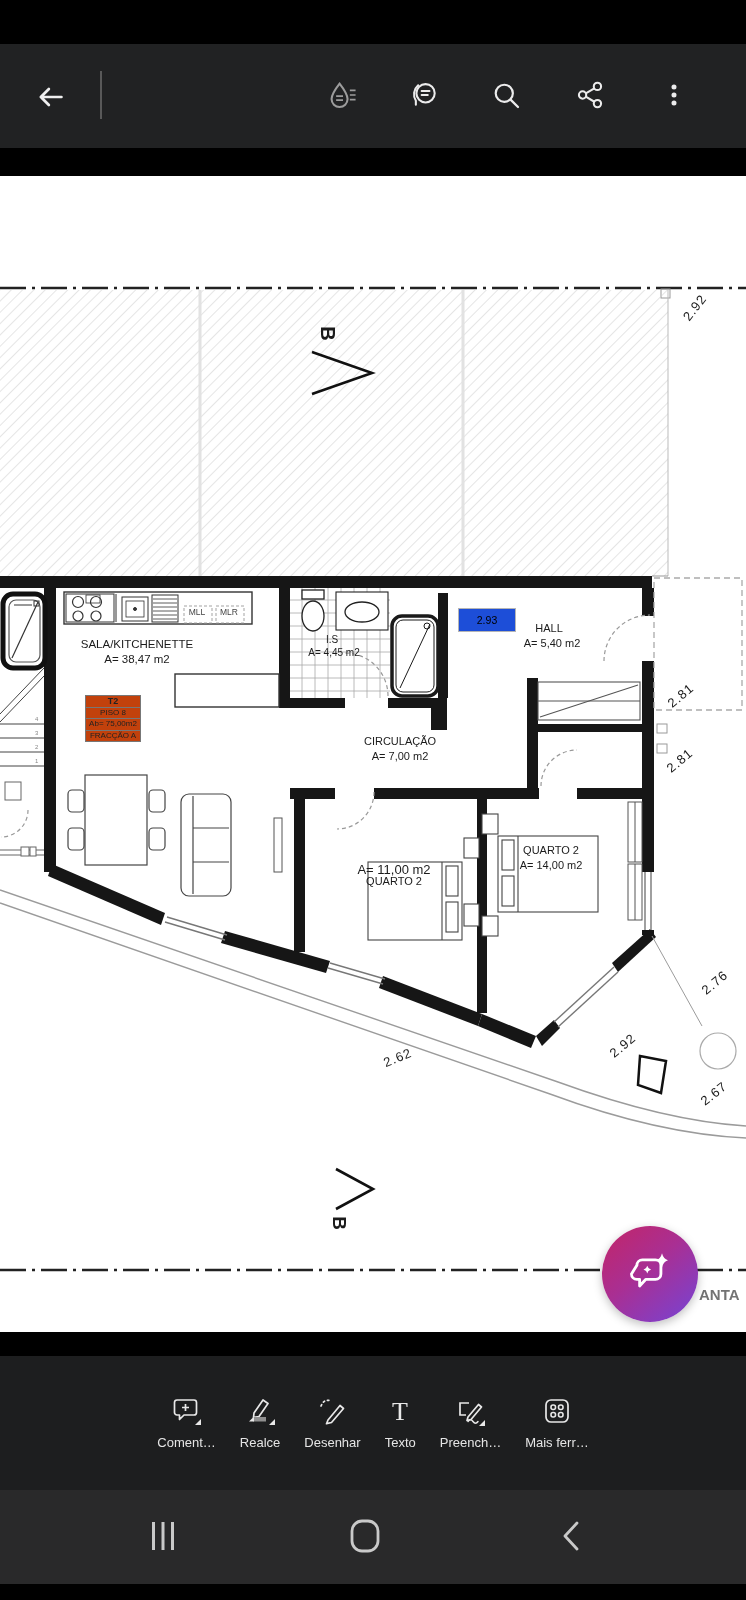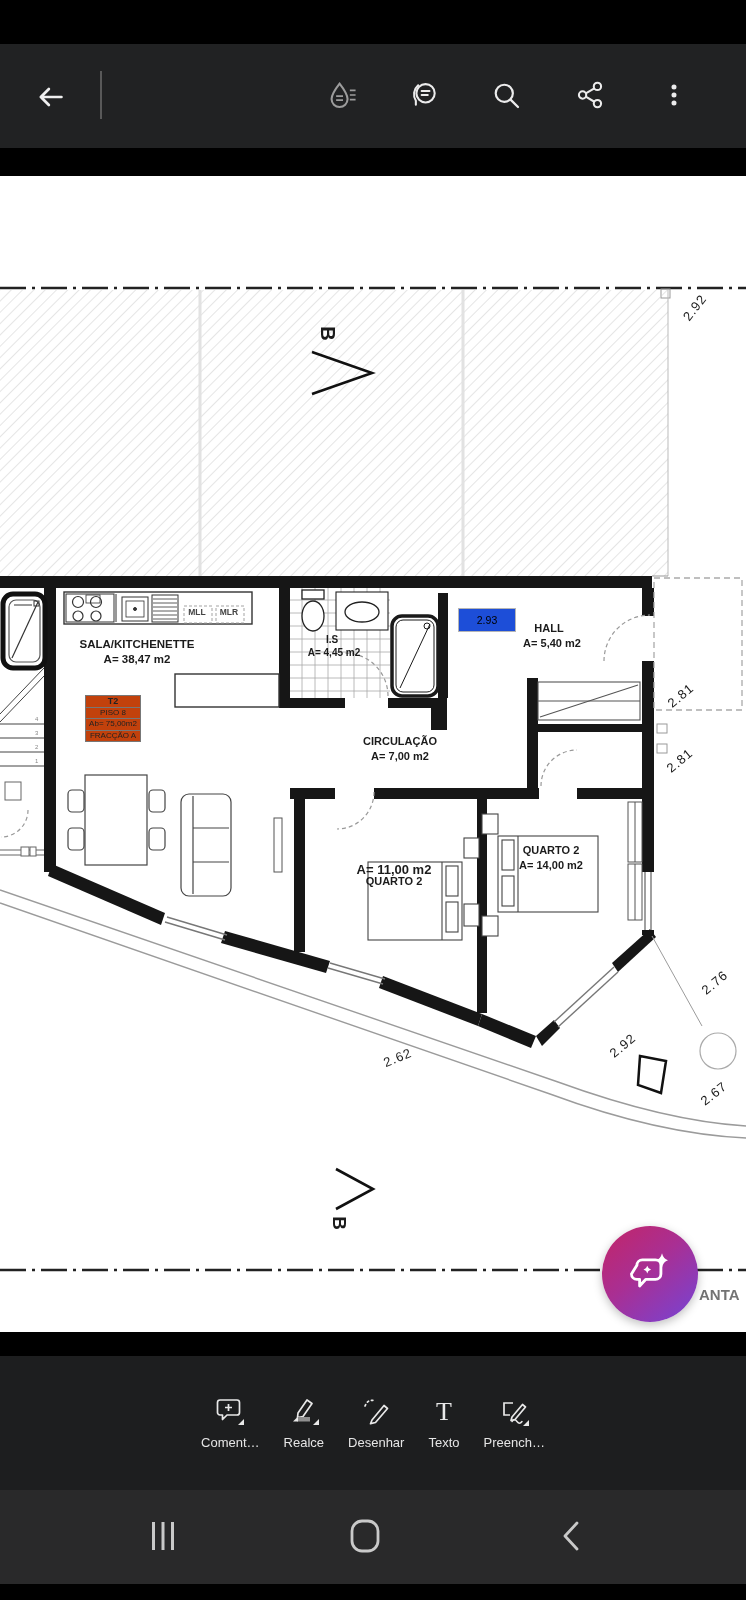--- a/index.html
+++ b/index.html
@@ -7,21 +7,21 @@
        font-family:"Liberation Sans",sans-serif;}
   .abs{position:absolute;}
   
   .status-bar{left:0;top:0;width:746px;height:44px;background:#000;}
   .app-bar{left:0;top:44px;width:746px;height:104px;background:#212223;}
   .app-bar .divider{left:100px;top:27px;width:2px;height:48px;background:#595959;}
   .gap-top{left:0;top:148px;width:746px;height:28px;background:#000;}
   
   .page{left:0;top:176px;width:746px;height:1156px;background:#fff;overflow:hidden;}
   .page span{position:absolute;color:#1b1b1b;white-space:nowrap;}
-  .lbl{text-align:center;font-weight:bold;}
+  .lbl{text-align:center;}
   .dim{color:#c6c6c6;font-size:13px;letter-spacing:1px;}
   .secB{font-size:20px;font-weight:600;transform:rotate(90deg);}
   .dimbox{position:absolute;border:1px solid #b5b5b5;background:#1d4ed8;text-align:center;
           font-size:10.5px;line-height:22px;}
   .t2tab{position:absolute;border:1px solid #777;background:#c2410c;width:54px;font-size:8px;
          text-align:center;color:#222;}
   .t2tab div{border-bottom:1px solid #777;line-height:10.5px;height:10.5px;}
   .t2tab div:first-child{font-weight:bold;font-size:9px;}
   .t2tab div:last-child{border-bottom:none;}
   
@@ -363,20 +363,30 @@
   </div>
   <div class="tool">
     <svg width="30" height="30" viewBox="0 0 30 30">
       <path d="M14,7 h-9 v12 h6" stroke="#e8e8e8" stroke-width="1.7" fill="none"></path>
       <path d="M13,21 L23.5,8.5 l3,2.5 -10.5,12.5 -4,1 z" stroke="#e8e8e8" stroke-width="1.7" fill="none" stroke-linejoin="round"></path>
       <path d="M13,25.5 q2.5,-3.5 5,0 q2.5,3.5 5,0" stroke="#e8e8e8" stroke-width="1.5" fill="none" stroke-linecap="round"></path>
       <polygon points="24,30 30,30 30,24" fill="#e8e8e8"></polygon>
     </svg>
     <span class="tlabel">Preench…</span>
   </div>
+  <div class="tool">
+    <svg width="30" height="30" viewBox="0 0 30 30">
+      <rect x="4" y="4" width="22" height="22" rx="5" stroke="#e8e8e8" stroke-width="1.7" fill="none"></rect>
+      <rect x="9" y="9" width="4.5" height="4.5" rx="2" stroke="#e8e8e8" stroke-width="1.6" fill="none"></rect>
+      <rect x="16.5" y="9" width="4.5" height="4.5" rx="2" stroke="#e8e8e8" stroke-width="1.6" fill="none"></rect>
+      <rect x="9" y="16.5" width="4.5" height="4.5" rx="2" stroke="#e8e8e8" stroke-width="1.6" fill="none"></rect>
+      <rect x="16.5" y="16.5" width="4.5" height="4.5" rx="2" stroke="#e8e8e8" stroke-width="1.6" fill="none"></rect>
+    </svg>
+    <span class="tlabel">Mais ferr…</span>
+  </div>
 </div>
 
 <div class="abs nav-bar">
   <svg class="abs" style="left:146px;top:29px" width="34" height="34" viewBox="0 0 34 34">
     <rect x="6" y="3" width="3" height="28" fill="#c9c9c9"></rect>
     <rect x="15.5" y="3" width="3" height="28" fill="#c9c9c9"></rect>
     <rect x="25" y="3" width="3" height="28" fill="#c9c9c9"></rect>
   </svg>
   <svg class="abs" style="left:348px;top:29px" width="34" height="34" viewBox="0 0 34 34">
     <rect x="4" y="2" width="26" height="30" rx="10" stroke="#c9c9c9" stroke-width="2.8" fill="none"></rect>

